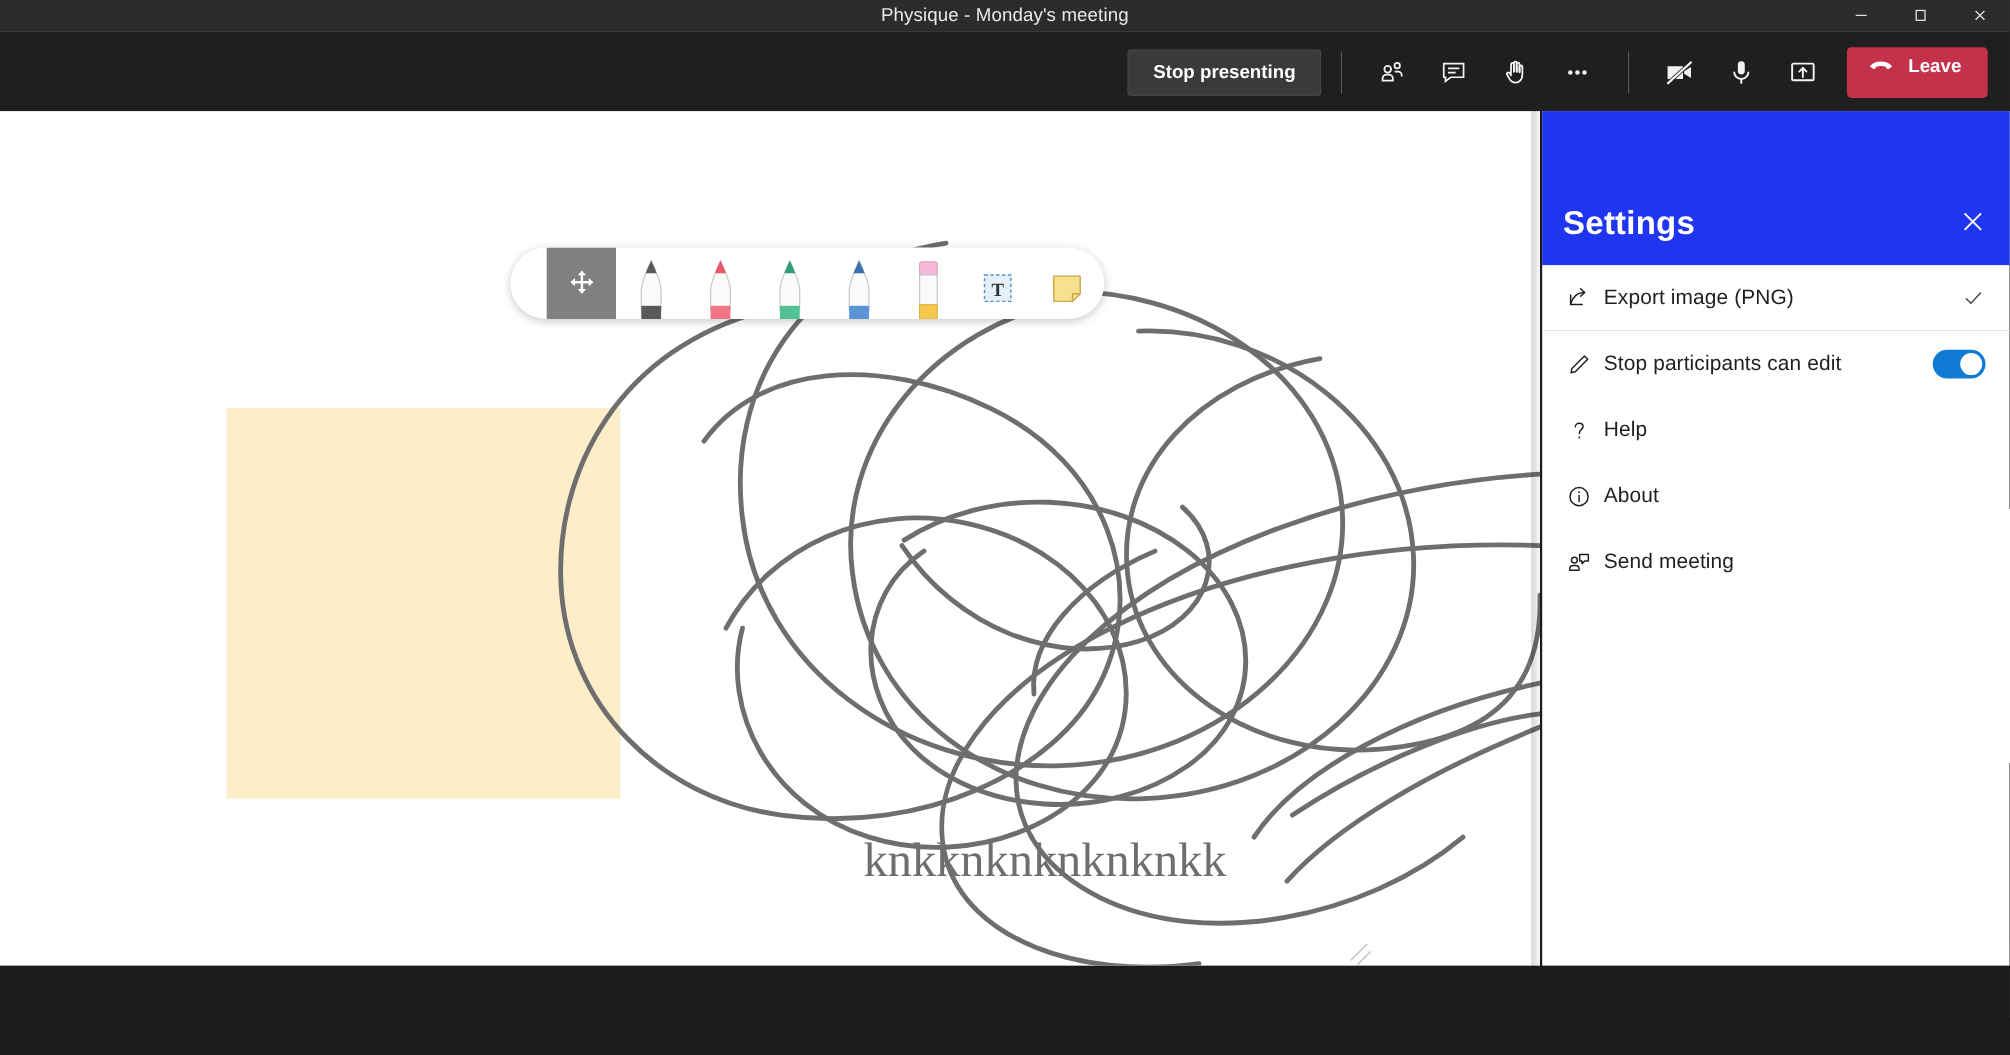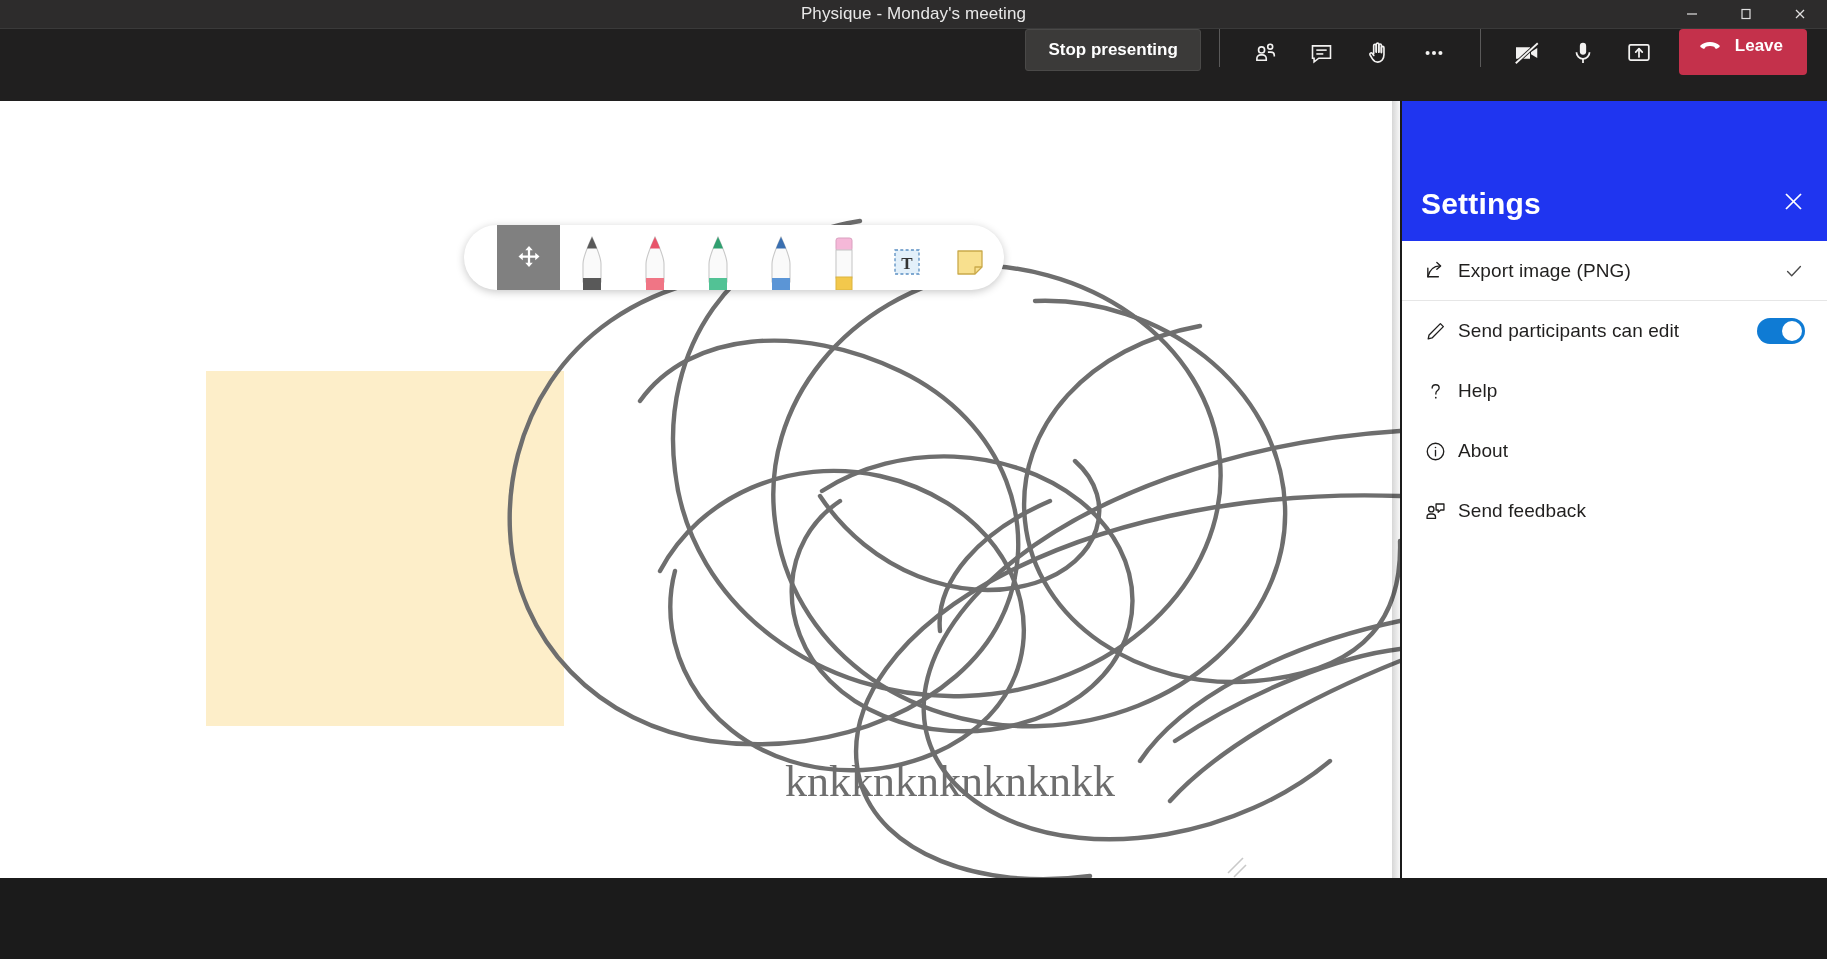--- a/index.html
+++ b/index.html
@@ -32,21 +32,21 @@
 
   
   .meetingbar {
     position: absolute; left: 0; top: 28px; width: 1827px; height: 73px;
     background: #201f1f;
     border-top: 1px solid #3a3a3a;
     display: flex; align-items: center;
   }
   .mb-right {
     position: absolute; right: 0; top: 0; height: 73px;
-    display: flex; gap: 0;
+    display: flex; align-items: center; gap: 0;
     padding-right: 20px;
   }
   .stop-presenting {
     height: 42px; padding: 0 22px;
     background: #3b3a39; border: 1px solid #4a4948; border-radius: 3px;
     color: #ffffff; font-size: 17px; font-weight: bold;
     display: flex; align-items: center; justify-content: center;
     cursor: pointer; white-space: nowrap;
   }
   .divider-v {
@@ -375,21 +375,21 @@
           </svg>
         </span>
       </div>
 
       <div class="settings-item">
         <span class="si-icon">
           <svg width="23" height="23" viewBox="0 0 24 24" fill="none" stroke="currentColor" stroke-width="1.4" stroke-linejoin="round">
             <path d="M17.1 3.8l3.1 3.1L8.4 18.7l-4 .9.9-4z"></path>
           </svg>
         </span>
-        <span class="si-label">Send participants can edit</span>
+        <span class="si-label">Stop participants can edit</span>
         <span class="toggle">
           <span class="knob"></span>
         </span>
       </div>
 
       <div class="settings-item">
         <span class="si-icon">
           <svg width="23" height="23" viewBox="0 0 24 24" fill="none" stroke="currentColor" stroke-width="1.4" stroke-linecap="round">
             <path d="M8.5 8.4c0-2 1.7-3.4 3.7-3.4s3.6 1.4 3.6 3.3c0 2.6-3.4 2.8-3.4 5.4v1"></path>
             <circle cx="12.3" cy="18.4" r="0.9" fill="currentColor" stroke="none"></circle>
@@ -410,20 +410,20 @@
       </div>
 
       <div class="settings-item">
         <span class="si-icon">
           <svg width="23" height="23" viewBox="0 0 24 24" fill="none" stroke="currentColor" stroke-width="1.4" stroke-linejoin="round">
             <circle cx="7.6" cy="9.6" r="2.8"></circle>
             <path d="M3.2 19.2v-1.5c0-1.8 1.5-3.1 3.4-3.1h2c1.9 0 3.4 1.3 3.4 3.1v1.5z"></path>
             <path d="M12.6 4.2h8.2v6.2h-3.4l-2.6 2.5v-2.5h-2.2z"></path>
           </svg>
         </span>
-        <span class="si-label">Send feedback</span>
+        <span class="si-label">Send meeting</span>
       </div>
 
     </div>
   </div>
 
   <div class="bottom-strip"></div>
 </div>
 
 </body></html>

